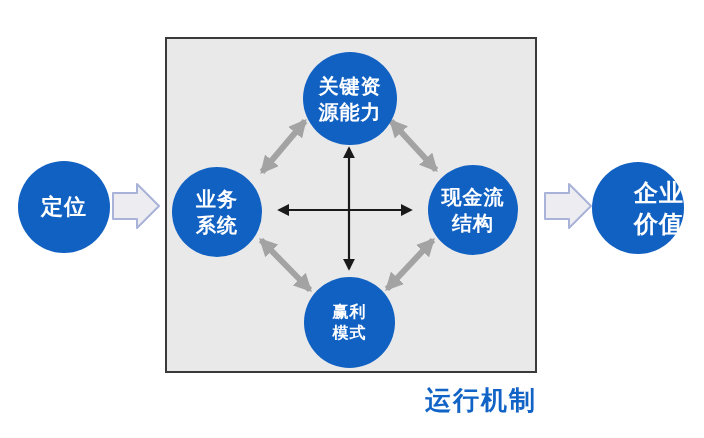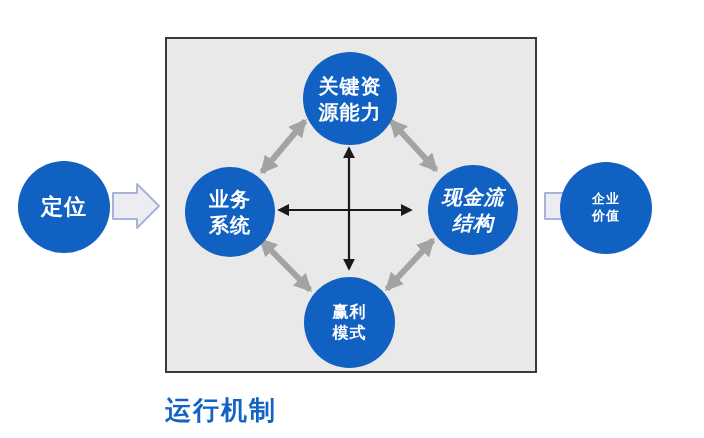--- a/index.html
+++ b/index.html
@@ -39,30 +39,30 @@
     justify-content: center;
     text-align: center;
     font-weight: bold;
     line-height: 1.3;
     letter-spacing: 1px;
   }
   .node-label { white-space: pre-line; }
 
   .n-pos    { left: 18px;  top: 161px; width: 92px; height: 92px; font-size: 22px; text-align: center; }
   .n-top    { left: 303px; top: 52px;  width: 94px; height: 93px; font-size: 20px; }
-  .n-left   { left: 185px; top: 167px; width: 90px; height: 90px; font-size: 20px; }
-  .n-right  { left: 428px; top: 165px; width: 90px; height: 90px; font-size: 20px; font-style: italic; }
+  .n-left   { left: 172px; top: 167px; width: 90px; height: 90px; font-size: 20px; }
+  .n-right  { left: 428px; top: 165px; width: 90px; height: 90px; font-size: 20px; }
   .n-bottom { left: 304px; top: 277px; width: 91px; height: 91px; font-size: 16px; }
-  .n-out    { left: 560px; top: 162px; width: 92px; height: 92px; font-size: 13px; }
+  .n-out    { left: 592px; top: 162px; width: 92px; height: 92px; font-size: 24px; justify-content: flex-end; }
 
   .caption {
     position: absolute;
-    left: 165px; top: 393px;
+    left: 165px; top: 383px;
     width: 372px;
-    text-align: left;
+    text-align: right;
     font-size: 26px;
     font-weight: bold;
     color: #1263c6;
     letter-spacing: 2px;
   }
 </style>
 </head>
 <body>
 
 <div class="stage">

